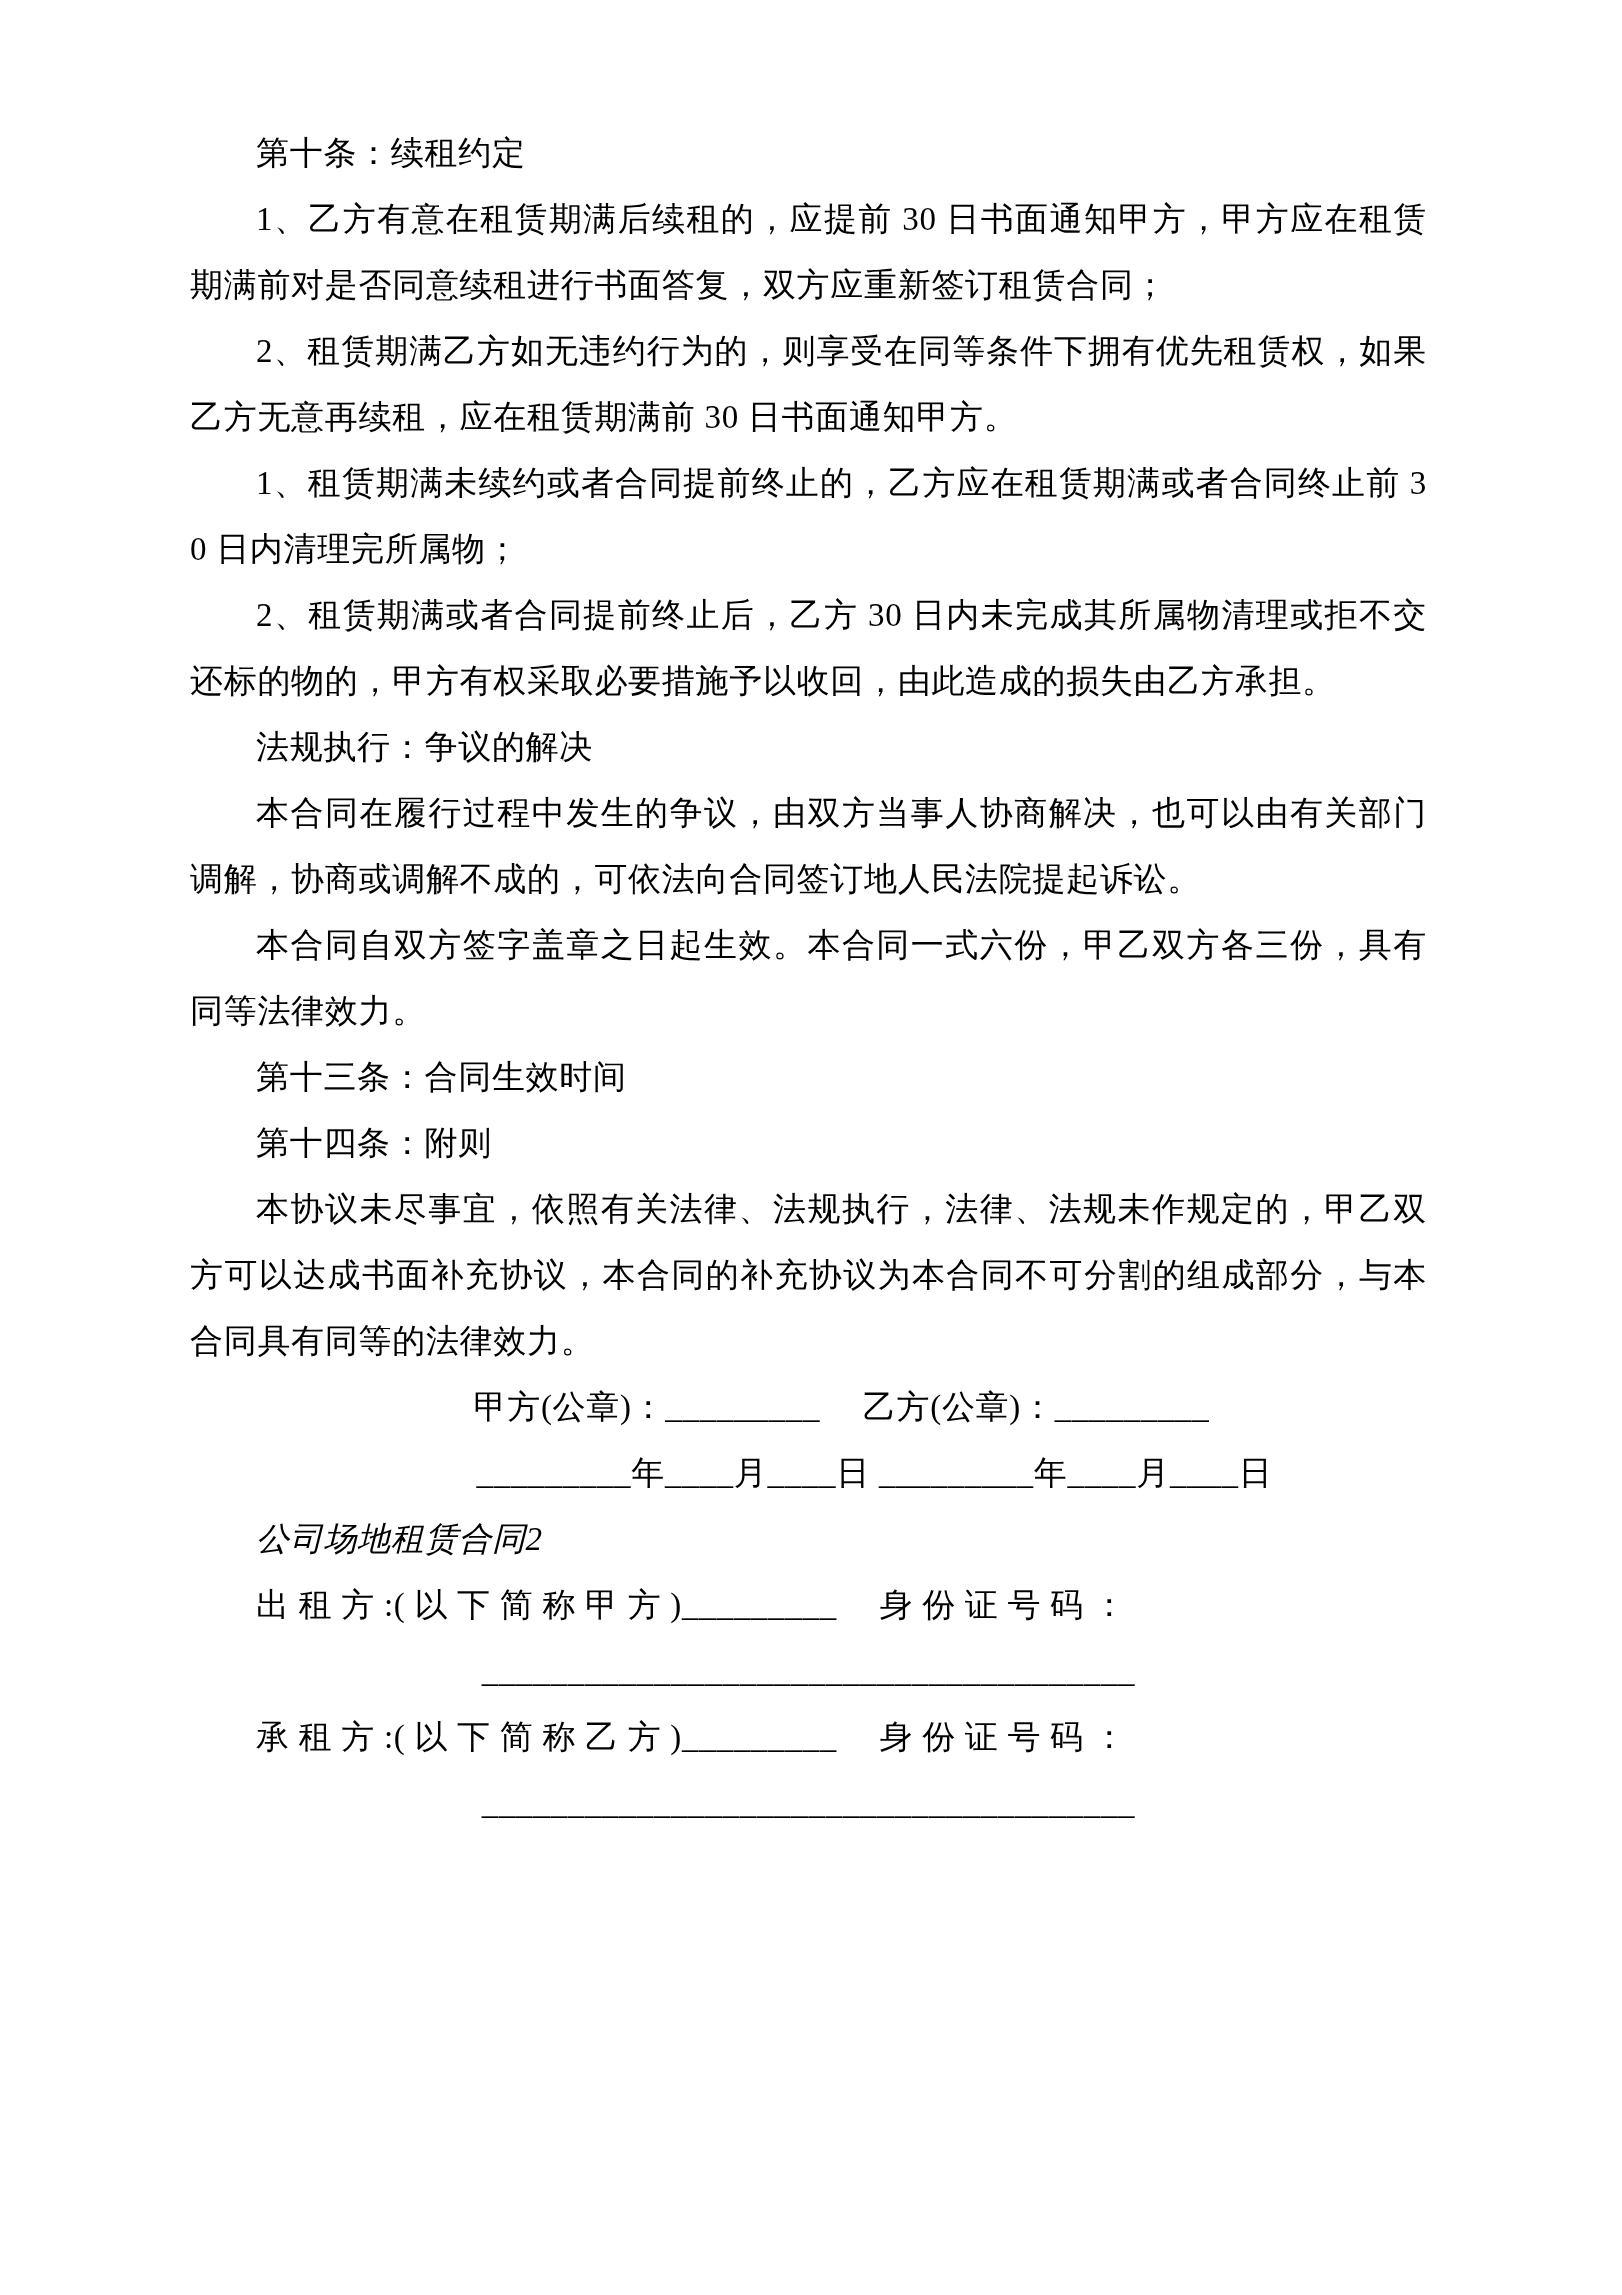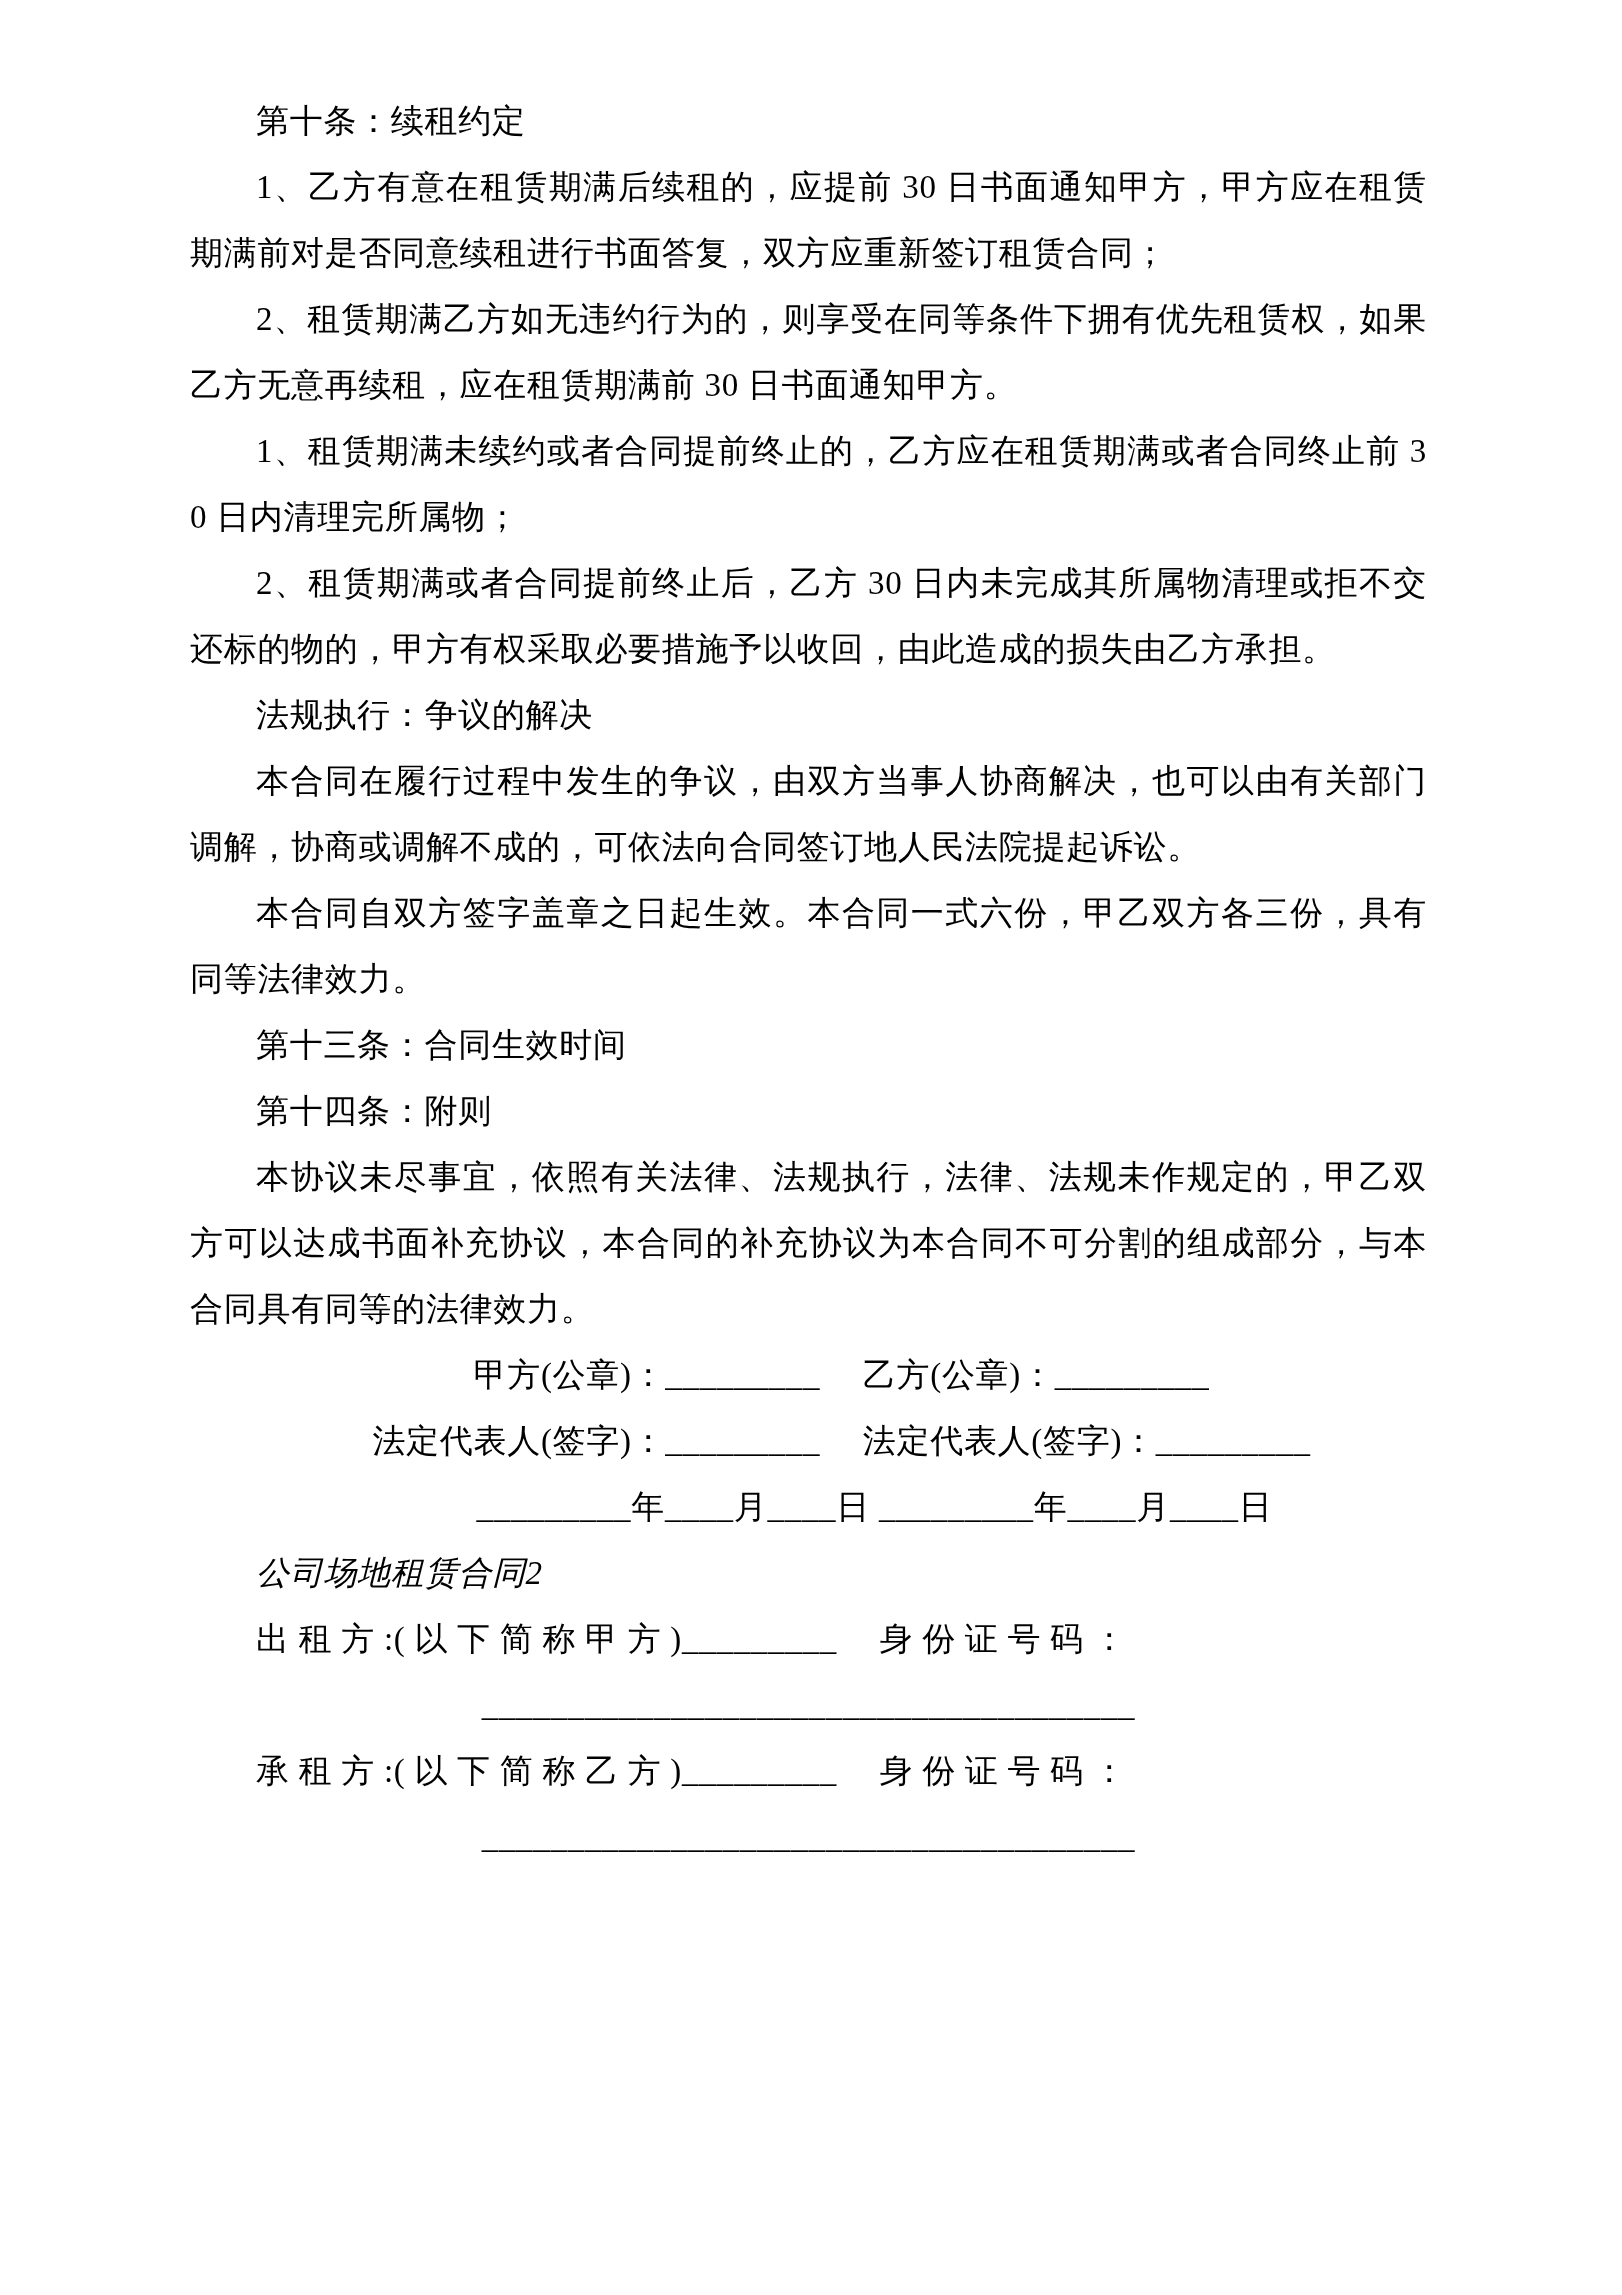--- a/index.html
+++ b/index.html
@@ -6,21 +6,21 @@
     margin: 0;
     padding: 0;
     background: #ffffff;
   }
   .page {
     position: relative;
     width: 1623px;
     height: 2295px;
     background: #ffffff;
     box-sizing: border-box;
-    padding: 88px 196px 0 190px;
+    padding: 120px 196px 0 190px;
     font-family: "Liberation Serif", "DejaVu Serif", serif;
     font-size: 33px;
     color: #000000;
     overflow: hidden;
   }
   .doc-body p {
     margin: 0;
     padding: 0;
     line-height: 66px;
     text-indent: 2em;
@@ -58,21 +58,20 @@
     <p>2、租赁期满乙方如无违约行为的，则享受在同等条件下拥有优先租赁权，如果乙方无意再续租，应在租赁期满前 30 日书面通知甲方。</p>
     <p>1、租赁期满未续约或者合同提前终止的，乙方应在租赁期满或者合同终止前 30 日内清理完所属物；</p>
     <p>2、租赁期满或者合同提前终止后，乙方 30 日内未完成其所属物清理或拒不交还标的物的，甲方有权采取必要措施予以收回，由此造成的损失由乙方承担。</p>
     <p>法规执行：争议的解决</p>
     <p>本合同在履行过程中发生的争议，由双方当事人协商解决，也可以由有关部门调解，协商或调解不成的，可依法向合同签订地人民法院提起诉讼。</p>
     <p>本合同自双方签字盖章之日起生效。本合同一式六份，甲乙双方各三份，具有同等法律效力。</p>
     <p>第十三条：合同生效时间</p>
     <p>第十四条：附则</p>
     <p>本协议未尽事宜，依照有关法律、法规执行，法律、法规未作规定的，甲乙双方可以达成书面补充协议，本合同的补充协议为本合同不可分割的组成部分，与本合同具有同等的法律效力。</p>
     <p class="signature-line">甲方(公章)：_________　 乙方(公章)：_________</p>
-    <p class="signature-line">法定代表人(签字)：_________　 法定代表人(签字)：_________</p>
     <p class="date-line">_________年____月____日 _________年____月____日</p>
     <p class="subtitle-line">公司场地租赁合同2</p>
     <p>出 租 方 :( 以 下 简 称 甲 方 )_________　 身 份 证 号 码 ：</p>
     <p class="underline-line">______________________________________</p>
     <p>承 租 方 :( 以 下 简 称 乙 方 )_________　 身 份 证 号 码 ：</p>
     <p class="underline-line">______________________________________</p>
 
   </div>
 </div>
 

